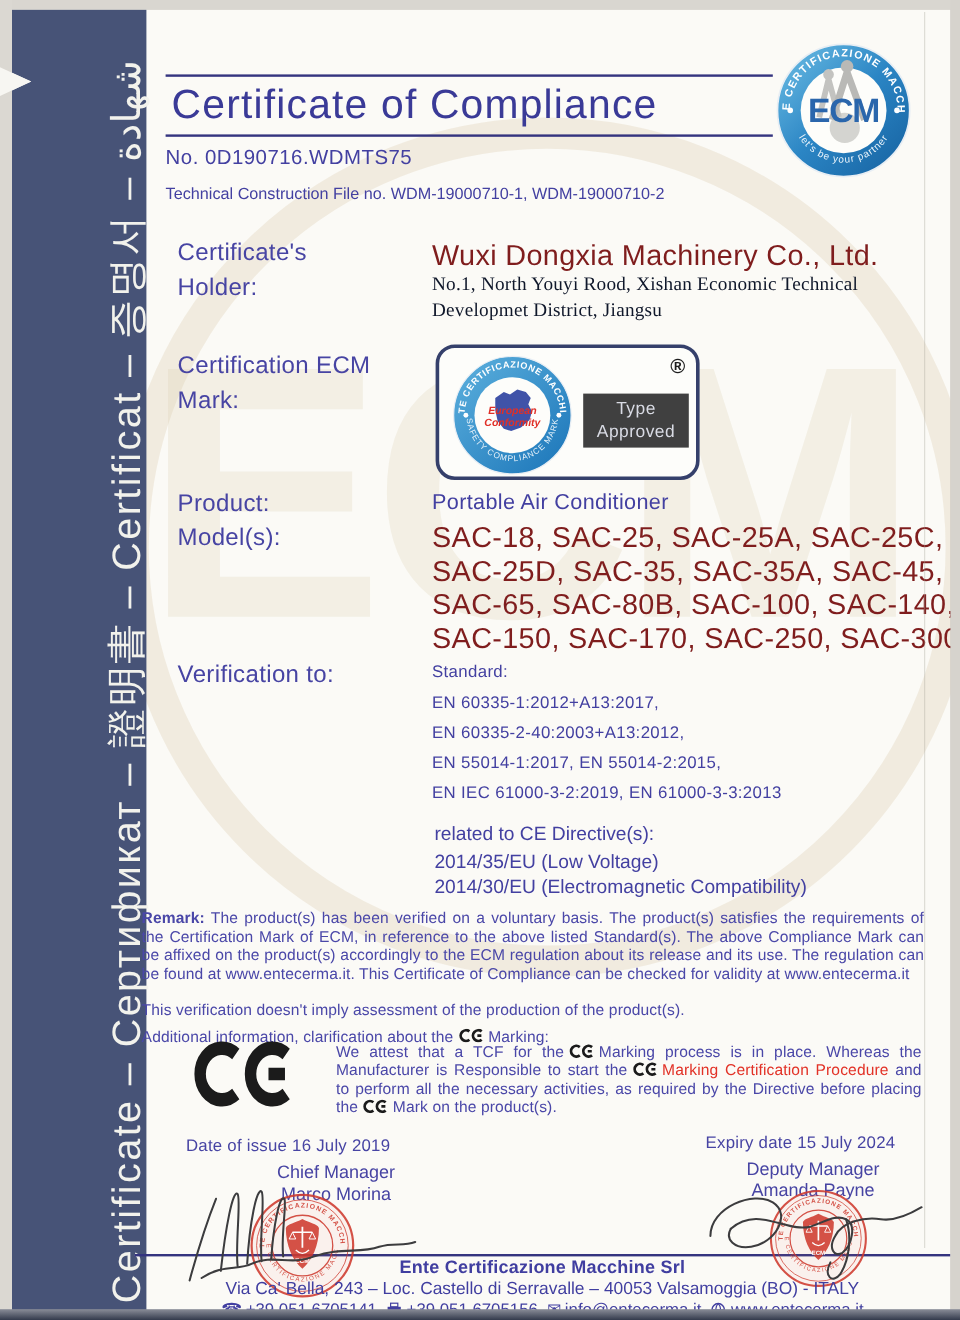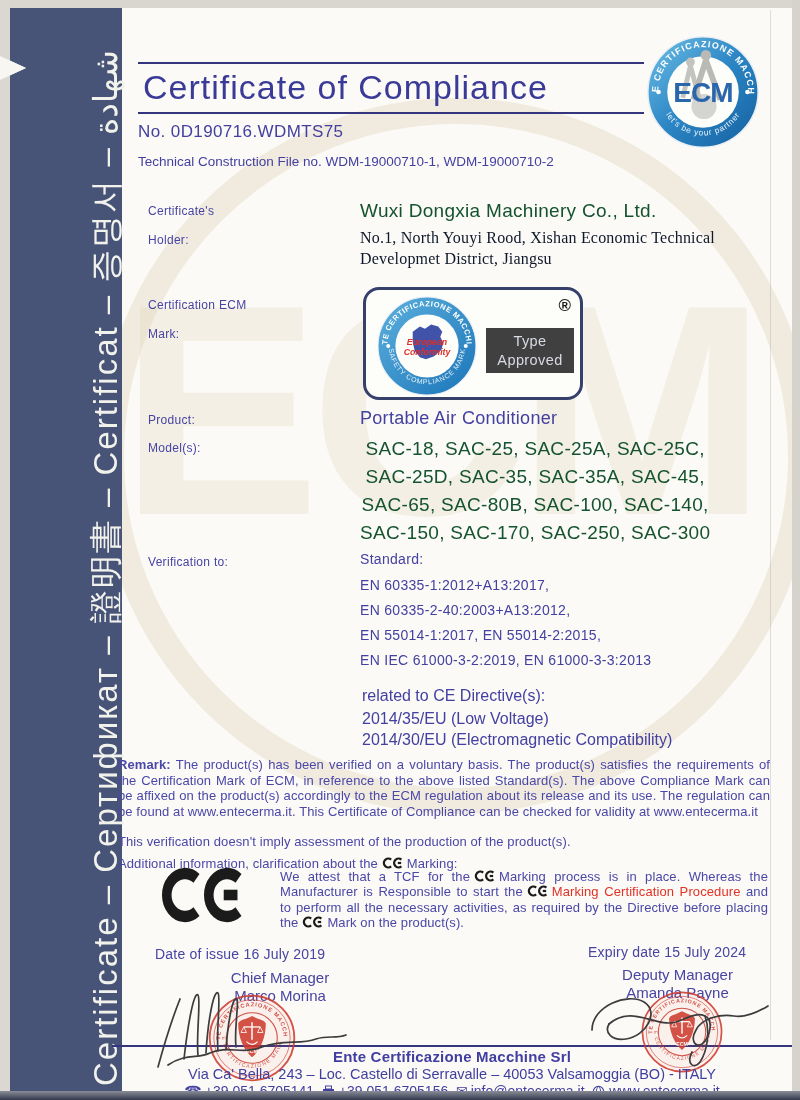--- a/index.html
+++ b/index.html
@@ -17,22 +17,22 @@
   #sidebar-text{position:absolute;left:88px;top:1086px;width:1080px;height:36px;line-height:36px;
     transform:rotate(-90deg);transform-origin:0 0;color:#f2f2ec;font-size:33px;font-weight:300;letter-spacing:2px;white-space:nowrap;}
   #wedge{position:absolute;left:0;top:56px;width:0;height:0;border-top:12px solid transparent;border-bottom:12px solid transparent;border-left:26px solid #f7f6f2;}
   
   .wm-ring{position:absolute;left:98px;top:98px;width:664px;height:664px;border-radius:50%;border:26px solid rgba(214,199,164,0.28);}
   .wm-text{position:absolute;left:120px;top:260px;width:620px;text-align:center;font-size:300px;font-weight:bold;color:rgba(219,206,175,0.25);letter-spacing:-10px;line-height:300px;}
   
   .ink{color:#4340a1;}
   .title{color:#3a3a97;font-size:34px;letter-spacing:1px;font-weight:400;}
   .rule{background:#34347f;height:2px;}
-  .label{font-size:12px;line-height:29px;color:#4744a3;letter-spacing:.3px;}
-  .val-lg{font-size:19px;color:#14532d;letter-spacing:.3px;text-align:center;}
+  .label{font-size:20px;line-height:29px;color:#4744a3;letter-spacing:.3px;}
+  .val-lg{font-size:24px;color:#7f1d1d;letter-spacing:.3px;}
   .val-md{font-size:16px;color:#0f172a;letter-spacing:.2px;line-height:21px;font-family:Liberation Serif, serif;}
   .std{font-size:14px;line-height:25px;color:#4340a1;letter-spacing:.3px;}
   .small{font-size:13px;line-height:15.6px;color:#4a47a8;letter-spacing:.1px;}
   .just{text-align:justify;}
   .red{color:#e23227;}
   .ce-inline{width:21px;height:12px;display:inline-block;vertical-align:-1px;margin:0 4px;}
   
   #mark-box{position:absolute;left:363px;top:287px;width:220px;height:113px;background:#fdfdfa;border:3px solid#35406b;border-radius:16px;box-sizing:border-box;}
   #type-box{position:absolute;left:120px;top:38px;width:88px;height:45px;background:#404040;color:#d9dbe4;font-size:14.5px;line-height:19px;text-align:center;padding-top:4px;box-sizing:border-box;letter-spacing:.4px;}
   #reg-mark{position:absolute;right:9px;top:6px;font-size:17px;color:#1d1d1d;font-weight:bold;}

